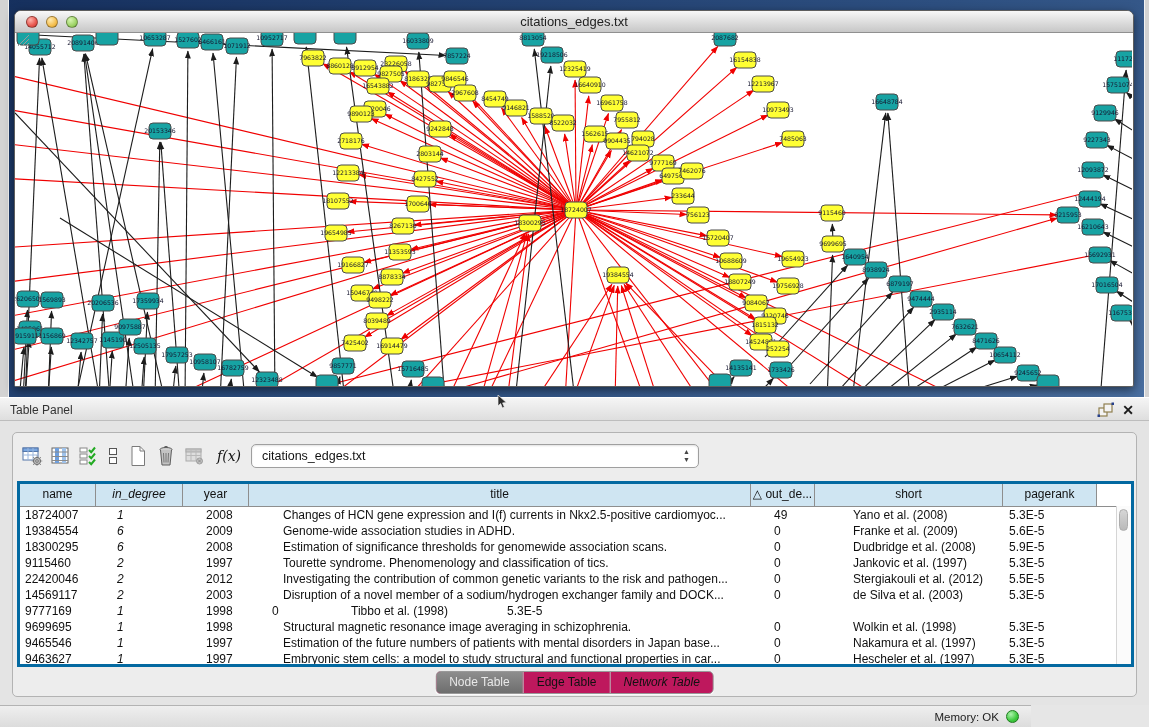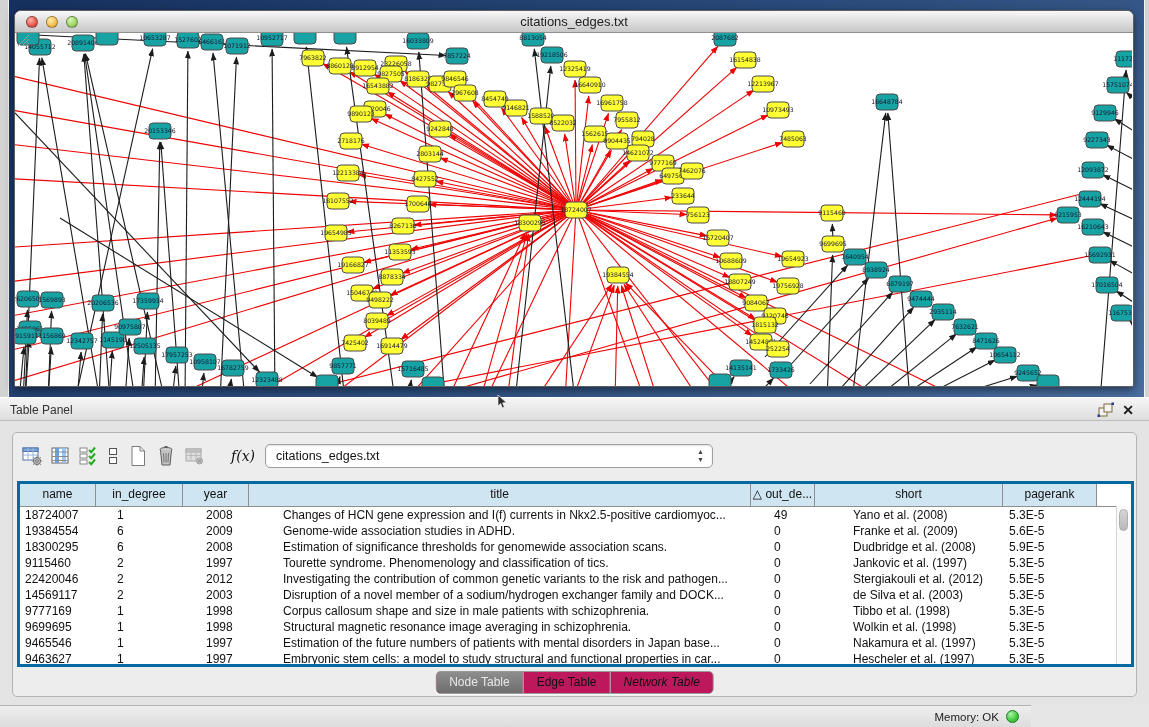--- a/index.html
+++ b/index.html
@@ -44,37 +44,37 @@
   .ph-btn.close{right:12px;font-size:14px;font-weight:bold;color:#1a1a1a;text-align:center;line-height:16px;}
 
   .inner-panel{position:absolute;left:12px;top:35px;width:1125px;height:265px;
     background:#ededed;border:1px solid #b3b3b3;border-radius:5px;box-sizing:border-box;}
 
   
   .toolbar{position:absolute;left:8px;top:10px;height:26px;display:flex;align-items:center;}
   .tb-btn{width:22px;height:22px;margin-right:6px;display:flex;align-items:center;justify-content:center;}
   .tb-btn.narrow{width:16px;}
   .tb-fx{font-family:"DejaVu Serif",serif;font-style:italic;font-size:14px;color:#111;
-    margin:0 10px 0 20px;text-align:center;}
+    margin:0 10px 0 6px;text-align:center;}
   .combo{position:relative;width:448px;height:24px;background:#fff;border:1px solid #9f9f9f;
     border-radius:5px;box-sizing:border-box;box-shadow:inset 0 1px 2px rgba(0,0,0,.12);}
   .combo .val{position:absolute;left:10px;top:4px;font-size:12.5px;color:#111;}
   .combo .arrows{position:absolute;right:8px;top:3px;font-size:7px;line-height:8px;color:#444;text-align:center;}
 
   
   .tablewrap{position:absolute;left:4px;top:48px;width:1117px;height:186px;
     border:3px solid #0369a1;background:#fff;box-sizing:border-box;overflow:hidden;}
   .thead{display:flex;height:22px;background:#cfe5f2;border-bottom:1px solid #8e8e8e;}
   .hc{box-sizing:border-box;border-right:1px solid #8e8e8e;font-size:12px;color:#111;
     text-align:center;line-height:21px;white-space:nowrap;overflow:hidden;}
   .hc.fill{flex:1;background:#fff;border-right:none;}
   .tr{display:flex;height:16px;}
   .td{box-sizing:border-box;font-size:12px;color:#101010;line-height:16px;
     white-space:nowrap;overflow:hidden;}
-  .c0{width:76px;} .c1{width:87px;} .c2{width:66px;} .c3{width:502px;}
+  .c0{width:76px;} .c1{width:87px;font-style:italic;} .c2{width:66px;} .c3{width:502px;}
   .c4{width:64px;} .c5{width:188px;} .c6{width:94px;}
   .td.c0{padding-left:5px;} .td.c1{padding-left:21px;} .td.c2{padding-left:23px;}
   .td.c3{padding-left:34px;} .td.c4{padding-left:23px;} .td.c5{padding-left:38px;}
   .td.c6{padding-left:6px;}
   .vscroll{position:absolute;right:0;top:22px;bottom:0;width:14px;background:#fbfbfb;
     border-left:1px solid #d5d5d5;}
   .vthumb{position:absolute;left:2px;top:3px;width:9px;height:22px;border-radius:5px;
     background:linear-gradient(#d6d6d6,#b9b9b9);border:1px solid #adadad;box-sizing:border-box;}
 
   
@@ -674,21 +674,20 @@
               <div class="td c2">2003</div>
               <div class="td c3">Disruption of a novel member of a sodium/hydrogen exchanger family and DOCK...</div>
               <div class="td c4">0</div>
               <div class="td c5">de Silva et al. (2003)</div>
               <div class="td c6">5.3E-5</div>
             </div>
             <div class="tr">
               <div class="td c0">9777169</div>
               <div class="td c1">1</div>
               <div class="td c2">1998</div>
-              <div class="td c3">Corpus callosum shape and size in male patients with schizophrenia.</div>
               <div class="td c4">0</div>
               <div class="td c5">Tibbo et al. (1998)</div>
               <div class="td c6">5.3E-5</div>
             </div>
             <div class="tr">
               <div class="td c0">9699695</div>
               <div class="td c1">1</div>
               <div class="td c2">1998</div>
               <div class="td c3">Structural magnetic resonance image averaging in schizophrenia.</div>
               <div class="td c4">0</div>

